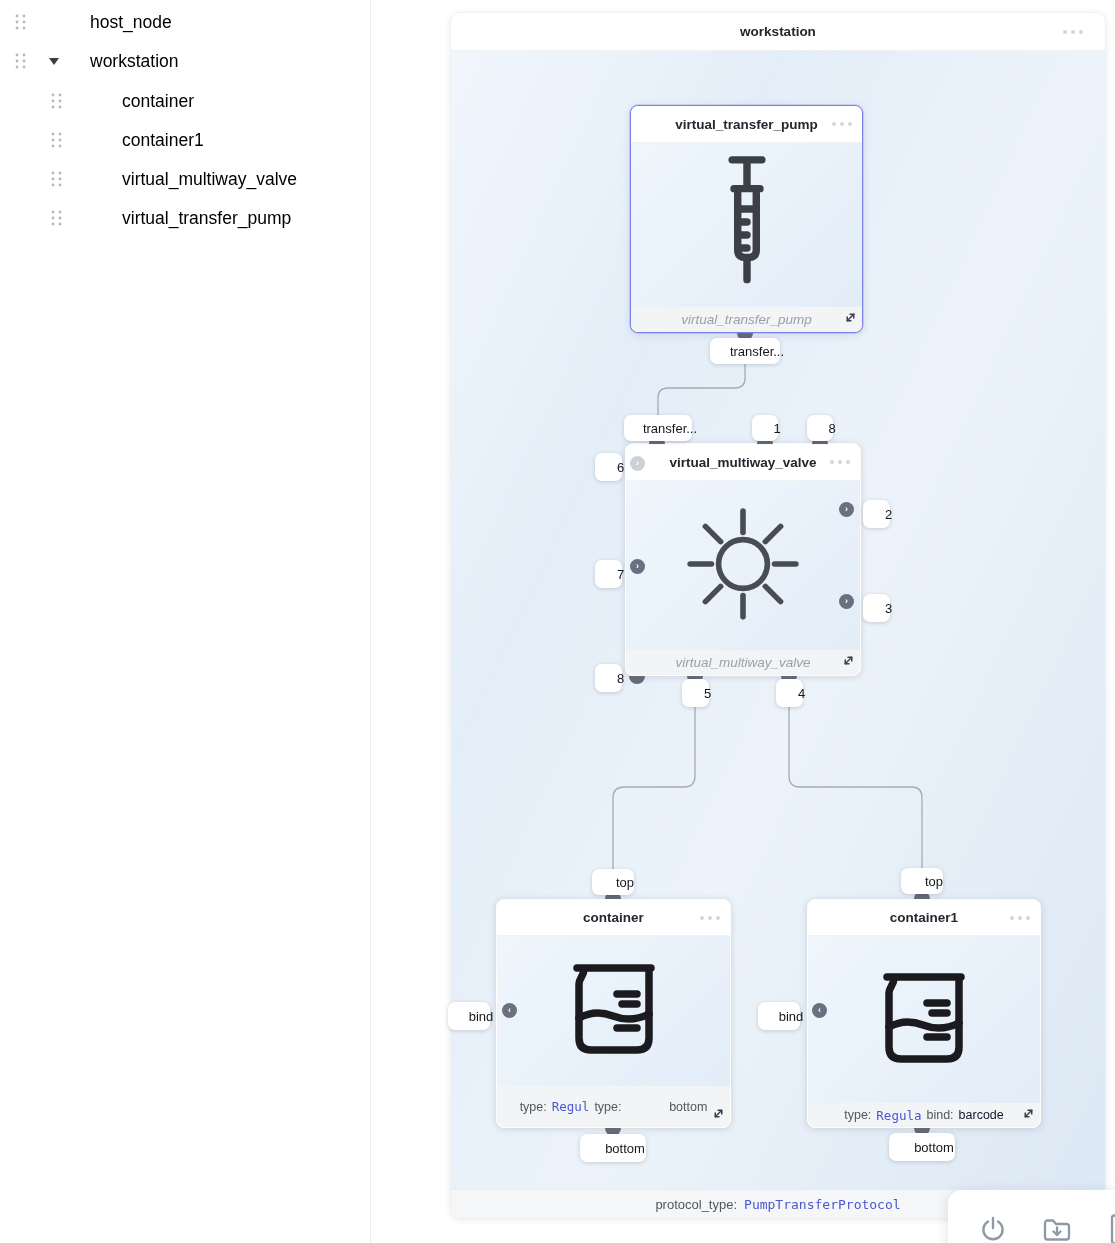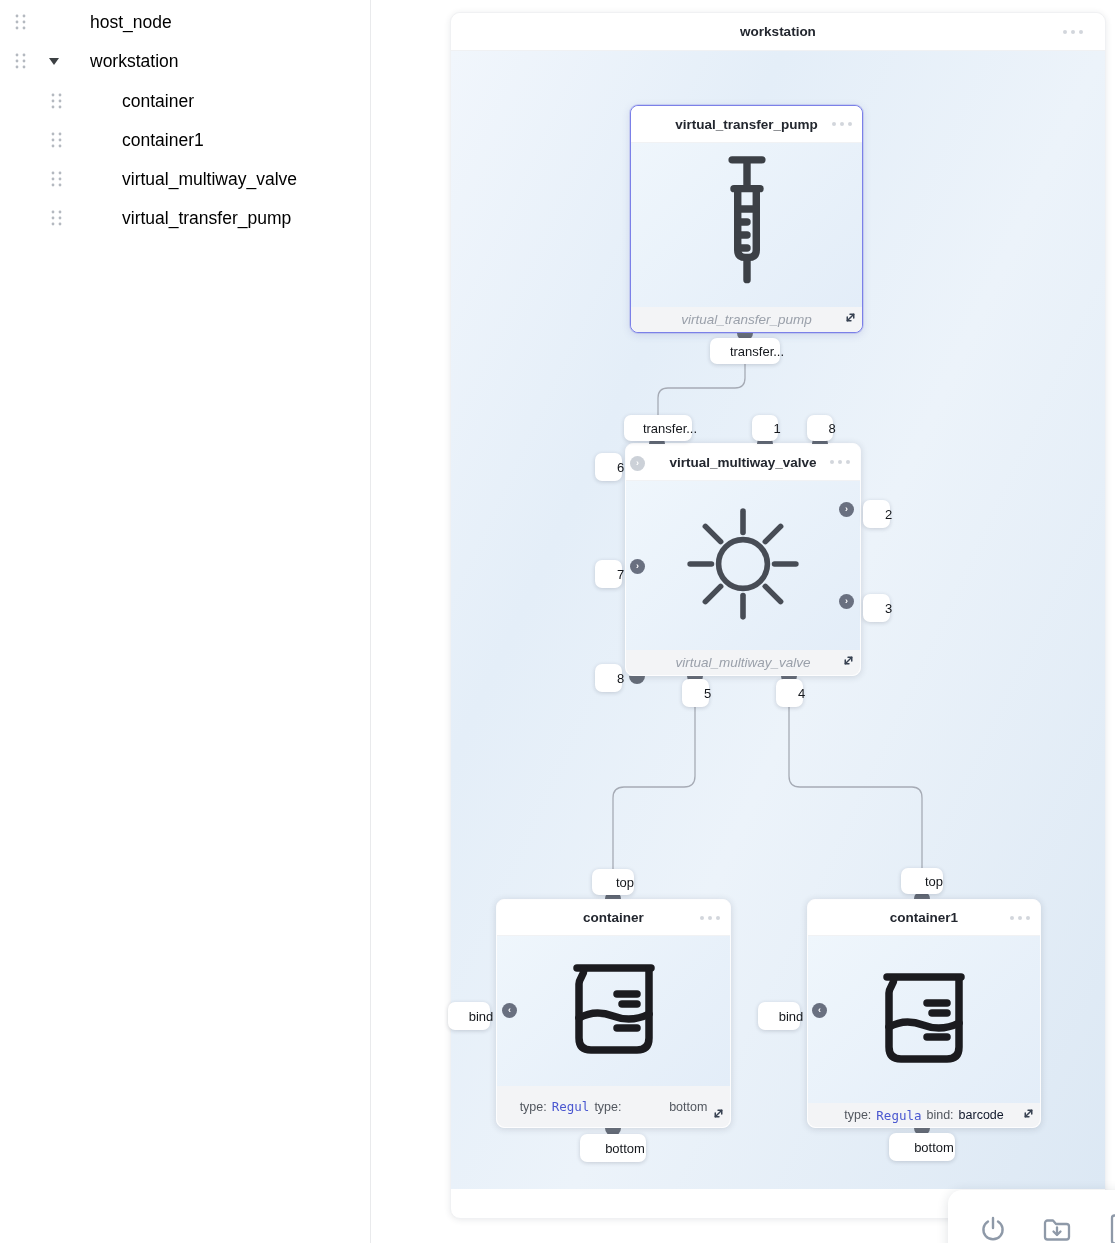--- a/index.html
+++ b/index.html
@@ -180,20 +180,24 @@
 
 <div class="panel">
   <div class="panel-canvas"></div>
   <div class="panel-header">
     <span class="panel-title">workstation</span>
     <span class="ellipsis" style="position:absolute;right:22px;">
         <i></i>
         <i></i>
         <i></i>
       </span>
+  </div>
+  <div class="panel-footer">
+    <span class="kv-label">protocol_type:</span>
+    <span class="kv-value">PumpTransferProtocol</span>
   </div>
 </div>
 
 <svg class="edges">
   <path d="M745,340 V378 Q745,388 735,388 H668 Q658,388 658,398 V443" fill="none" stroke="#a6abb5" stroke-width="1.3"></path>
   <path d="M695,681 V776 Q695,787 684,787 H624 Q613,787 613,798 V897" fill="none" stroke="#a6abb5" stroke-width="1.3"></path>
   <path d="M789,681 V776 Q789,787 800,787 H912 Q922,787 922,798 V897" fill="none" stroke="#a6abb5" stroke-width="1.3"></path>
 </svg>
 
 <div class="node selected" style="left:630px;top:105px;width:233px;height:228px;z-index:25;">

